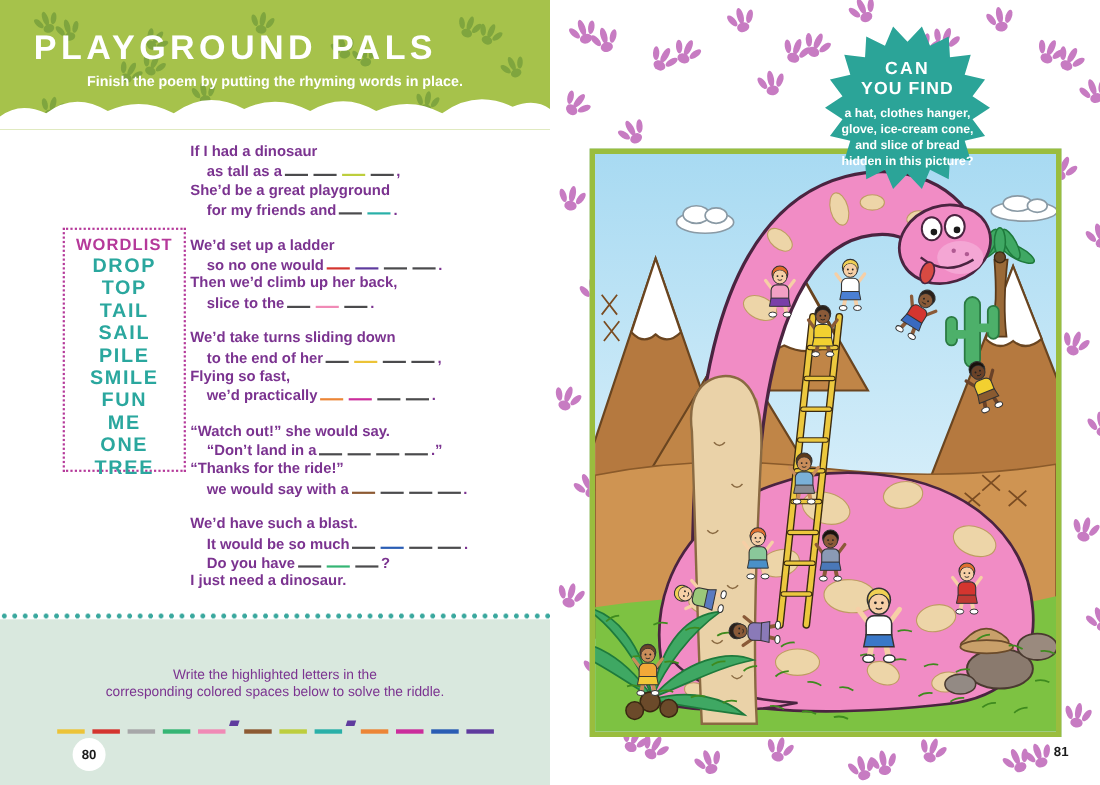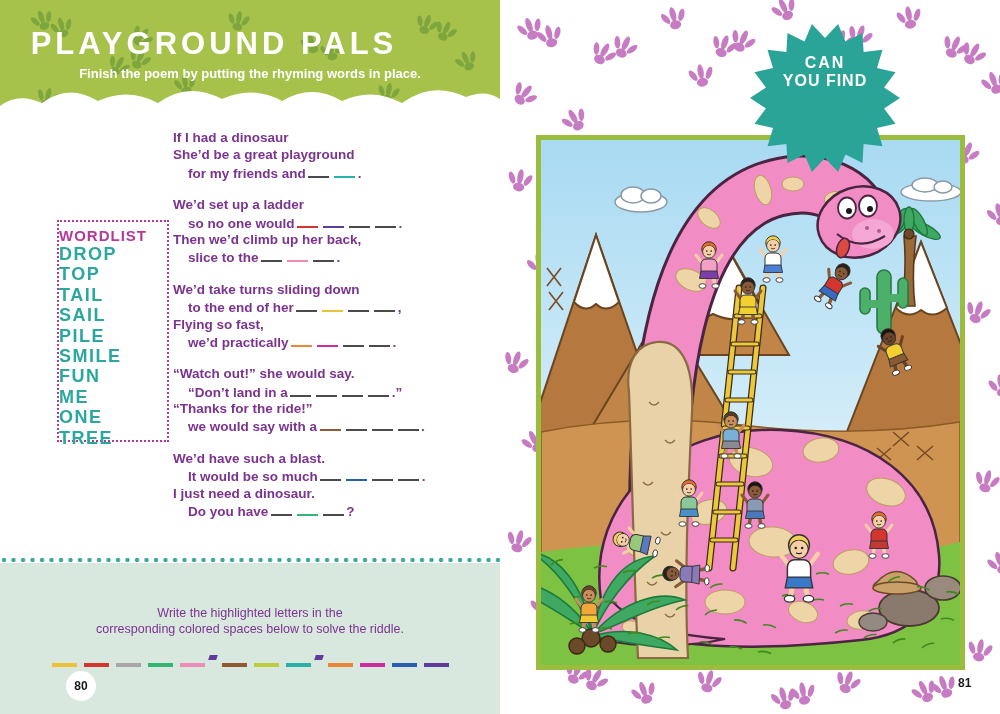--- a/index.html
+++ b/index.html
@@ -11,22 +11,22 @@
 
   
   .green-header{position:absolute;left:0;top:0;width:500px;height:118px;background:#a6c24b;}
   .green-header .fp-layer{position:absolute;left:0;top:0;width:500px;height:118px;}
   .hdr-title{position:absolute;left:0;top:26px;width:428px;text-align:center;
     color:#ffffff;font-size:31px;font-weight:800;letter-spacing:4px;}
   .hdr-sub{position:absolute;left:0;top:66px;width:500px;text-align:center;
     color:#ffffff;font-size:13px;font-weight:700;}
   .scallop{position:absolute;left:0;top:90px;width:500px;height:28px;}
 
-  .wordlist{position:absolute;left:57px;top:220px;width:108px;height:218px;
-    border:2.5px dotted #b5399a;}
+  .wordlist{position:absolute;left:57px;top:207px;width:108px;height:218px;
+    border:2.5px dotted #b5399a;text-align:center;}
   .wordlist-title{margin-top:5px;color:#b5399a;font-size:15px;font-weight:800;letter-spacing:1px;}
   .wordlist-word{color:#2aa79e;font-size:18px;font-weight:800;letter-spacing:1.5px;line-height:20.4px;}
 
   .poem{position:absolute;left:173px;top:130px;width:300px;color:#7b3390;
     font-size:13.5px;font-weight:700;}
   .stanza{margin-bottom:15px;}
   .poem-line{height:17.4px;white-space:nowrap;}
   .poem-line.ind{padding-left:15px;}
   .blank{display:inline-block;width:21px;height:11px;border-bottom:2.5px solid #4b4b4d;margin:0 2.5px;}
 
@@ -114,20 +114,21 @@
           <div class="wordlist-word">FUN</div>
           <div class="wordlist-word">ME</div>
           <div class="wordlist-word">ONE</div>
           <div class="wordlist-word">TREE</div>
         </div>
     </div>
 
     <div class="poem" id="poem">
         <div class="stanza">
           <div class="poem-line"><span>If I had a dinosaur</span></div>
+          <div class="poem-line ind"><span>as tall as a</span><span class="blank" style="border-bottom-color: rgb(75, 75, 77);"></span><span class="blank" style="border-bottom-color: rgb(75, 75, 77);"></span><span class="blank" style="border-bottom-color: rgb(189, 206, 61);"></span><span class="blank" style="border-bottom-color: rgb(75, 75, 77);"></span><span>,</span></div>
           <div class="poem-line"><span>She’d be a great playground</span></div>
           <div class="poem-line ind"><span>for my friends and</span><span class="blank" style="border-bottom-color: rgb(75, 75, 77);"></span><span class="blank" style="border-bottom-color: rgb(41, 176, 168);"></span><span>.</span></div>
         </div>
         <div class="stanza">
           <div class="poem-line"><span>We’d set up a ladder</span></div>
           <div class="poem-line ind"><span>so no one would</span><span class="blank" style="border-bottom-color: rgb(212, 53, 47);"></span><span class="blank" style="border-bottom-color: rgb(95, 59, 158);"></span><span class="blank" style="border-bottom-color: rgb(75, 75, 77);"></span><span class="blank" style="border-bottom-color: rgb(75, 75, 77);"></span><span>.</span></div>
           <div class="poem-line"><span>Then we’d climb up her back,</span></div>
           <div class="poem-line ind"><span>slice to the</span><span class="blank" style="border-bottom-color: rgb(75, 75, 77);"></span><span class="blank" style="border-bottom-color: rgb(240, 138, 182);"></span><span class="blank" style="border-bottom-color: rgb(75, 75, 77);"></span><span>.</span></div>
         </div>
         <div class="stanza">
@@ -138,22 +139,22 @@
         </div>
         <div class="stanza">
           <div class="poem-line"><span>“Watch out!” she would say.</span></div>
           <div class="poem-line ind"><span>“Don’t land in a</span><span class="blank" style="border-bottom-color: rgb(75, 75, 77);"></span><span class="blank" style="border-bottom-color: rgb(75, 75, 77);"></span><span class="blank" style="border-bottom-color: rgb(75, 75, 77);"></span><span class="blank" style="border-bottom-color: rgb(75, 75, 77);"></span><span>.”</span></div>
           <div class="poem-line"><span>“Thanks for the ride!”</span></div>
           <div class="poem-line ind"><span>we would say with a</span><span class="blank" style="border-bottom-color: rgb(141, 90, 51);"></span><span class="blank" style="border-bottom-color: rgb(75, 75, 77);"></span><span class="blank" style="border-bottom-color: rgb(75, 75, 77);"></span><span class="blank" style="border-bottom-color: rgb(75, 75, 77);"></span><span>.</span></div>
         </div>
         <div class="stanza">
           <div class="poem-line"><span>We’d have such a blast.</span></div>
           <div class="poem-line ind"><span>It would be so much</span><span class="blank" style="border-bottom-color: rgb(75, 75, 77);"></span><span class="blank" style="border-bottom-color: rgb(42, 93, 180);"></span><span class="blank" style="border-bottom-color: rgb(75, 75, 77);"></span><span class="blank" style="border-bottom-color: rgb(75, 75, 77);"></span><span>.</span></div>
+          <div class="poem-line ind"><span>Do you have</span><span class="blank" style="border-bottom-color: rgb(75, 75, 77);"></span><span class="blank" style="border-bottom-color: rgb(53, 181, 116);"></span><span class="blank" style="border-bottom-color: rgb(75, 75, 77);"></span><span>?</span></div>
           <div class="poem-line"><span>I just need a dinosaur.</span></div>
-          <div class="poem-line ind"><span>Do you have</span><span class="blank" style="border-bottom-color: rgb(75, 75, 77);"></span><span class="blank" style="border-bottom-color: rgb(53, 181, 116);"></span><span class="blank" style="border-bottom-color: rgb(75, 75, 77);"></span><span>?</span></div>
         </div>
       </div>
 
     <div class="dots"></div>
 
     <div class="mint">
       <div class="riddle-instr">
         <div>Write the highlighted letters in the</div>
         <div>corresponding colored spaces below to solve the riddle.</div>
       </div>
@@ -609,18 +610,19 @@
       </svg>
     </div>
 
     <div class="badge">
       <svg class="badge-star" viewBox="0 0 150 152">
         <polygon fill="#2ba498" points="150,76 134.1,86.4 145.5,101.7 127,106 132.5,124.2 113.6,122 112.5,140.9 95.5,132.4 88.1,149.9 75,136 61.9,149.9 54.5,132.4 37.5,140.9 36.4,122 17.5,124.2 23,106 4.5,101.7 15.9,86.4 0,76 15.9,65.6 4.5,50.3 23,46 17.5,27.8 36.4,30 37.5,11.1 54.5,19.6 61.9,2.1 75,16 88.1,2.1 95.5,19.6 112.5,11.1 113.6,30 132.5,27.8 127,46 145.5,50.3 134.1,65.6"></polygon>
       </svg>
       <div class="badge-text">
         <div class="badge-l1">CAN</div>
         <div class="badge-l2">YOU FIND</div>
+        <div class="badge-body">a hat, clothes hanger, glove, ice-cream cone, and slice of bread hidden in this picture?</div>
       </div>
     </div>
 
     <div class="pageno-plain">81</div>
   </div>
 </div>
 
 </body></html>

